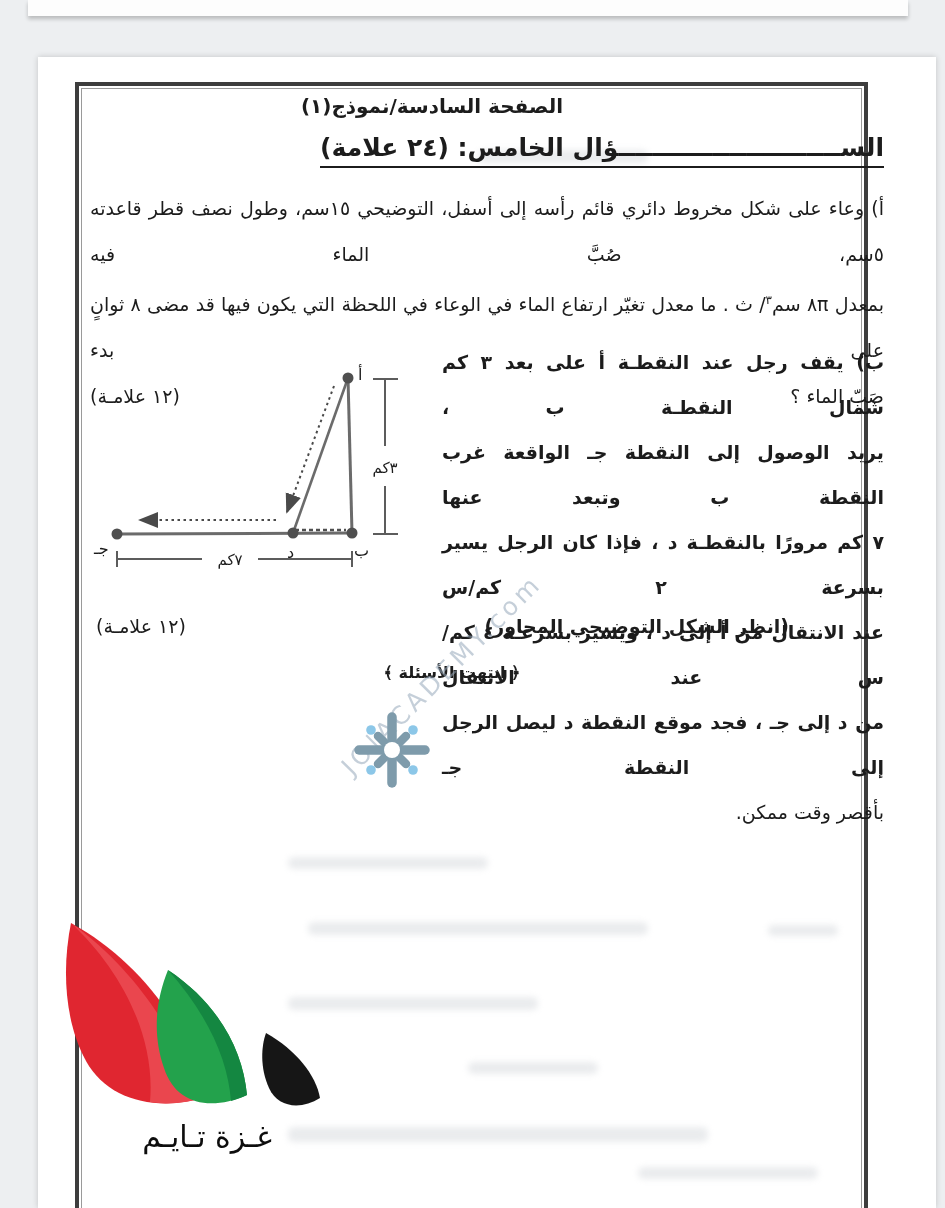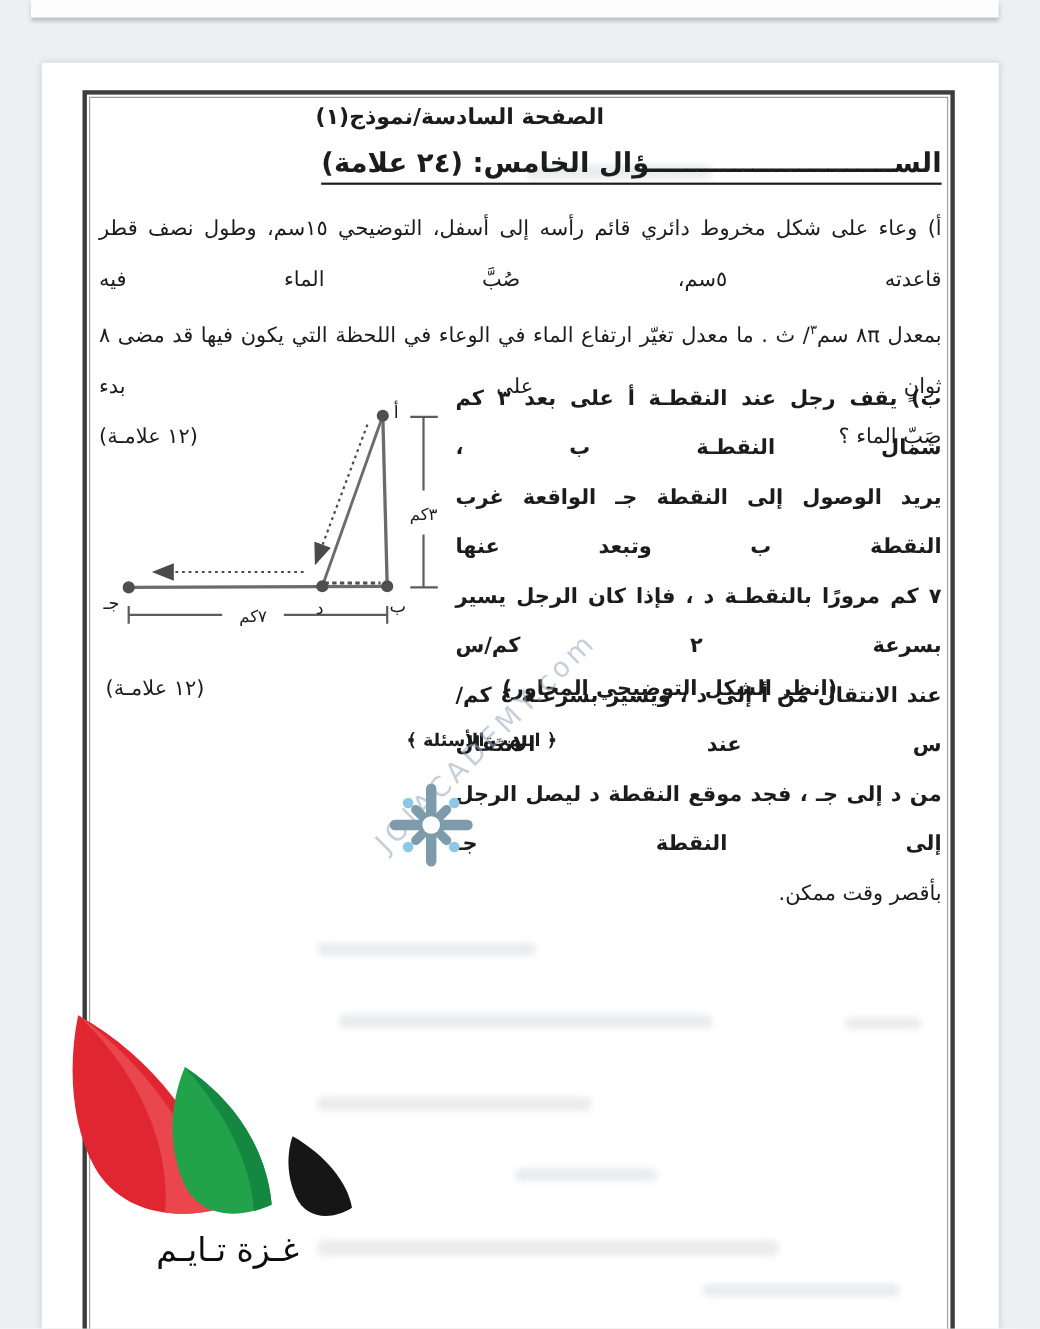--- a/index.html
+++ b/index.html
@@ -8,21 +8,21 @@
     background:#edeff1;
     font-family:"DejaVu Sans","Liberation Sans",sans-serif;
     color:#1c1c1c;
   }
   .top-strip{
     position:absolute;left:28px;top:0;width:880px;height:16px;
     background:#fdfdfd;box-shadow:0 3px 4px rgba(0,0,0,.22);
   }
   .paper{
     position:absolute;left:38px;top:57px;width:870px;height:1151px;
-    background:#ffffff;box-shadow:0 0 6px rgba(0,0,0,.18);overflow:hidden;
+    background:#ffffff;box-shadow:0 0 6px rgba(0,0,0,.18);overflow:hidden;padding-left:28px;
   }
   .frame{
     position:absolute;left:37px;top:25px;width:785px;height:1140px;
     border:4px solid #3d3d3d;
     box-shadow:inset 0 0 0 2px #ffffff, inset 0 0 0 3px #9a9a9a;
   }
   .rtl{direction:rtl;unicode-bidi:embed;}
   .page-title{
     position:absolute;top:37px;left:0;width:100%;text-align:center;
     font-size:20px;font-weight:bold;transform:translateX(-55px);

